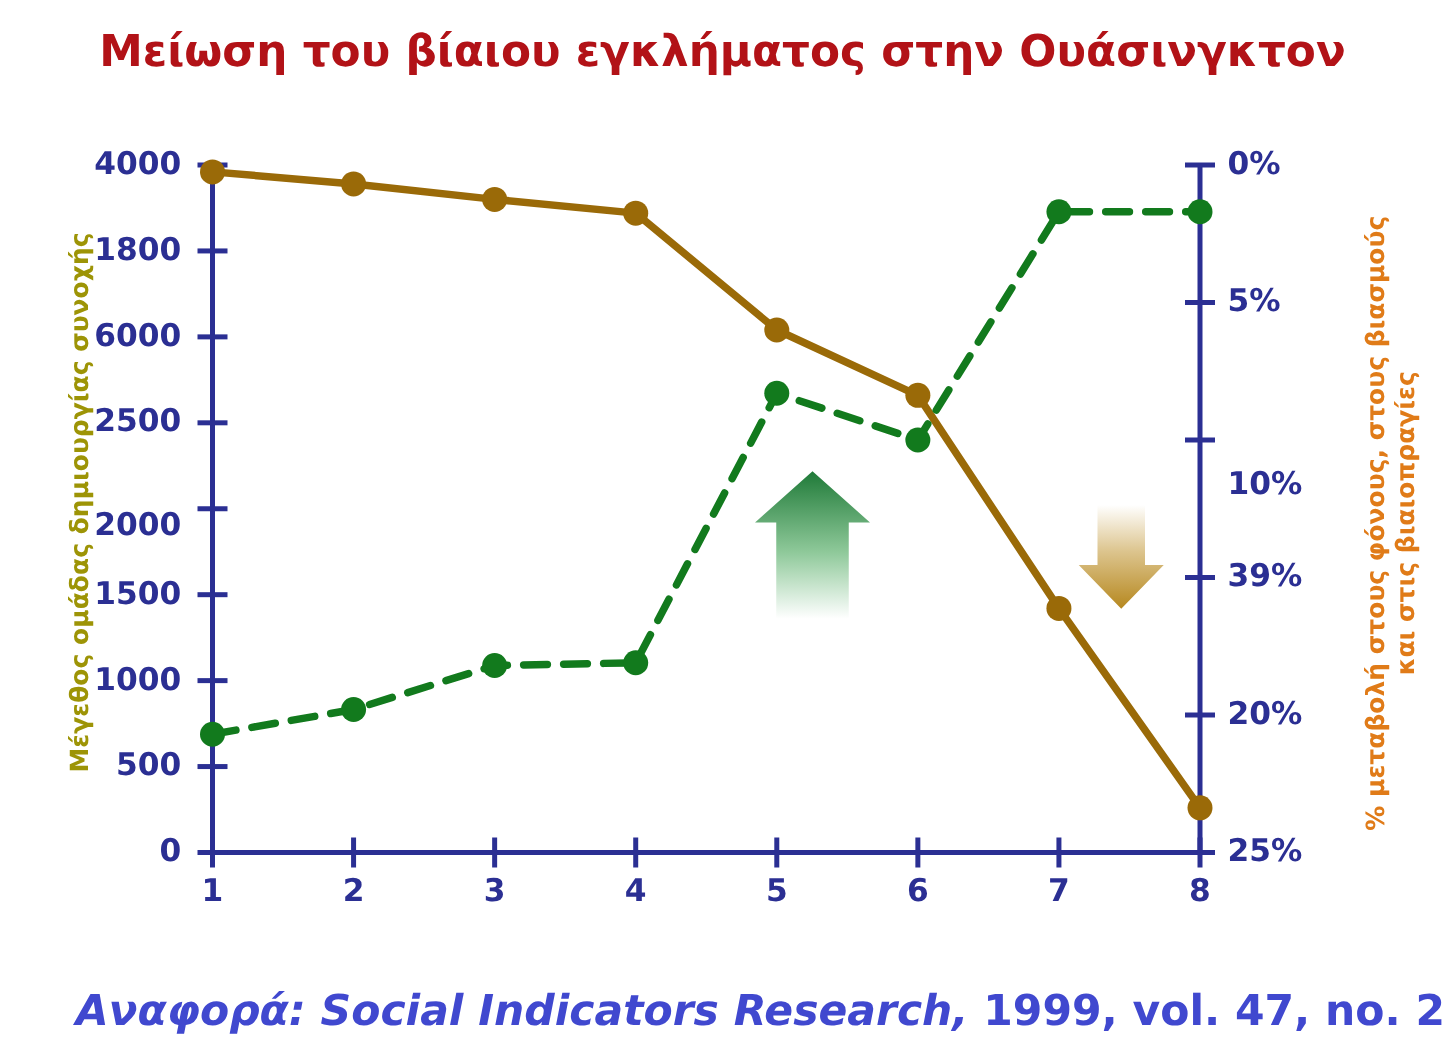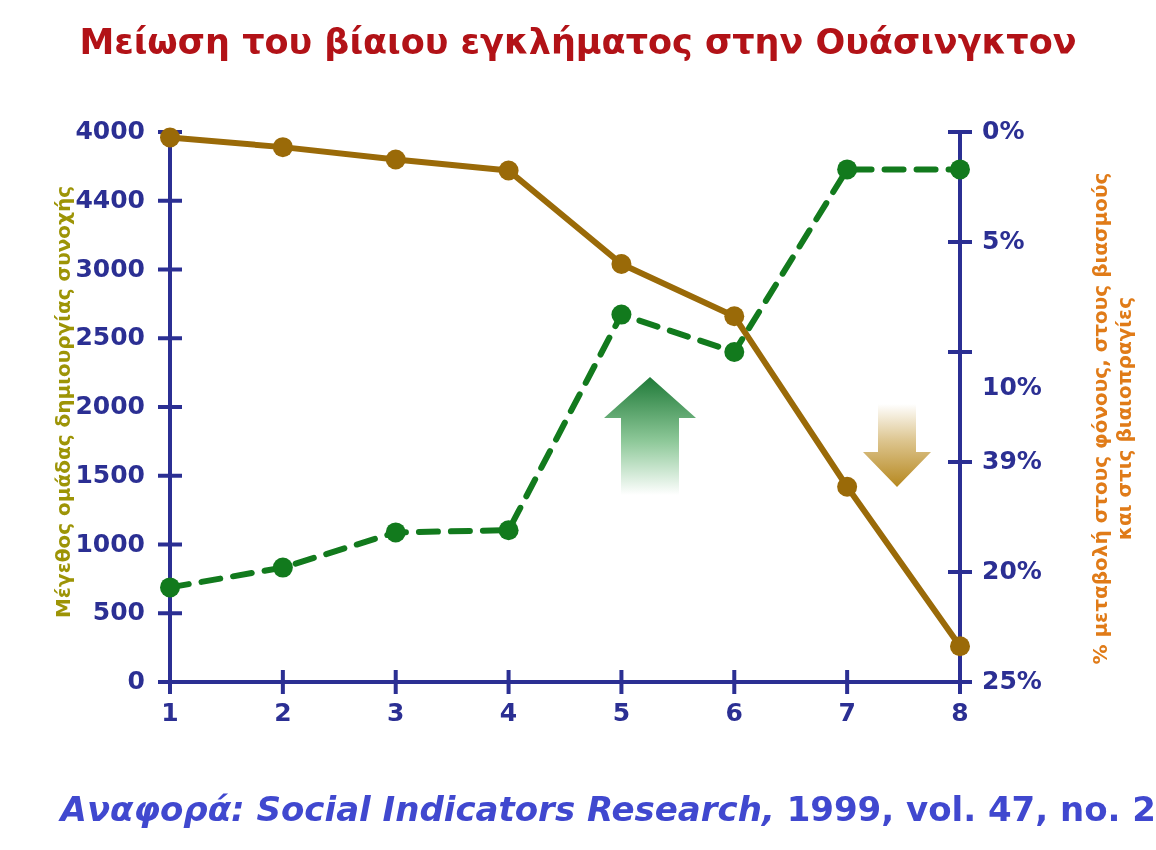--- a/index.html
+++ b/index.html
@@ -147,24 +147,24 @@
     <g>
       <path d="M878,404 L878,452 L863,452 L897,487 L931,452 L916,452 L916,404 Z" fill="url(#goldGrad)"></path>
     </g>
   </svg>
 
   <div id="tick-labels-left">
       <div class="tick-left" style="left: 20px; width: 125px; top: 666px;">0</div>
       <div class="tick-left" style="left: 20px; width: 125px; top: 597.25px;">500</div>
       <div class="tick-left" style="left: 20px; width: 125px; top: 528.5px;">1000</div>
       <div class="tick-left" style="left: 20px; width: 125px; top: 459.75px;">1500</div>
-      <div class="tick-left" style="left: 20px; width: 125px; top: 391px;">2000</div>
+      <div class="tick-left" style="left: 20px; width: 125px; top: 405px;">2000</div>
       <div class="tick-left" style="left: 20px; width: 125px; top: 322.25px;">2500</div>
-      <div class="tick-left" style="left: 20px; width: 125px; top: 253.5px;">3000</div>
-      <div class="tick-left" style="left: 20px; width: 125px; top: 184.75px;">4400</div>
+      <div class="tick-left" style="left: 20px; width: 125px; top: 253.5px;">6000</div>
+      <div class="tick-left" style="left: 20px; width: 125px; top: 184.75px;">1800</div>
       <div class="tick-left" style="left: 20px; width: 125px; top: 116px;">4000</div>
     </div>
   <div id="tick-labels-right">
       <div class="tick-right" style="left: 982px; top: 116px;">0%</div>
       <div class="tick-right" style="left: 982px; top: 226px;">5%</div>
       <div class="tick-right" style="left: 982px; top: 336px; margin-top: 36px;">10%</div>
       <div class="tick-right" style="left: 982px; top: 446px;">39%</div>
       <div class="tick-right" style="left: 982px; top: 556px;">20%</div>
       <div class="tick-right" style="left: 982px; top: 666px;">25%</div>
     </div>

